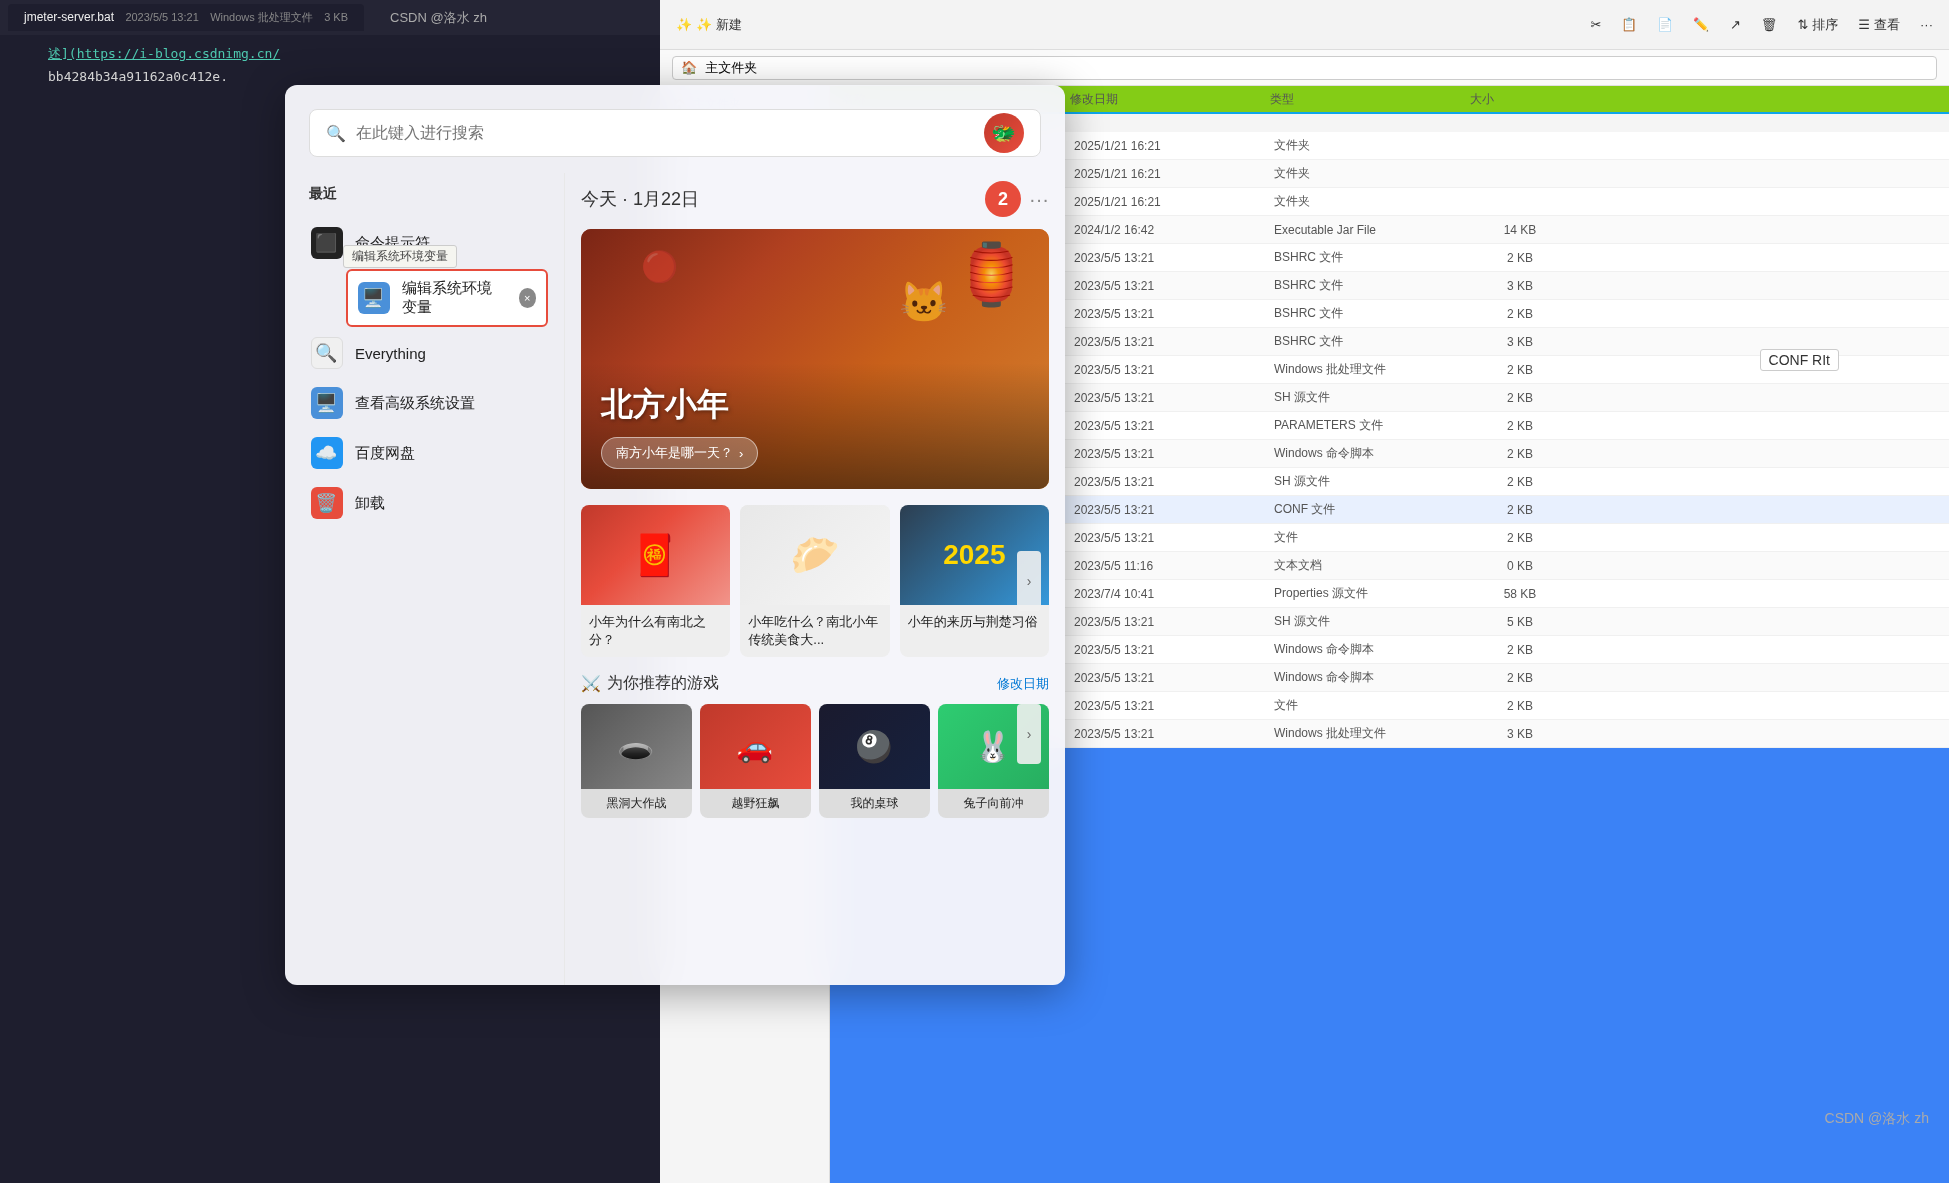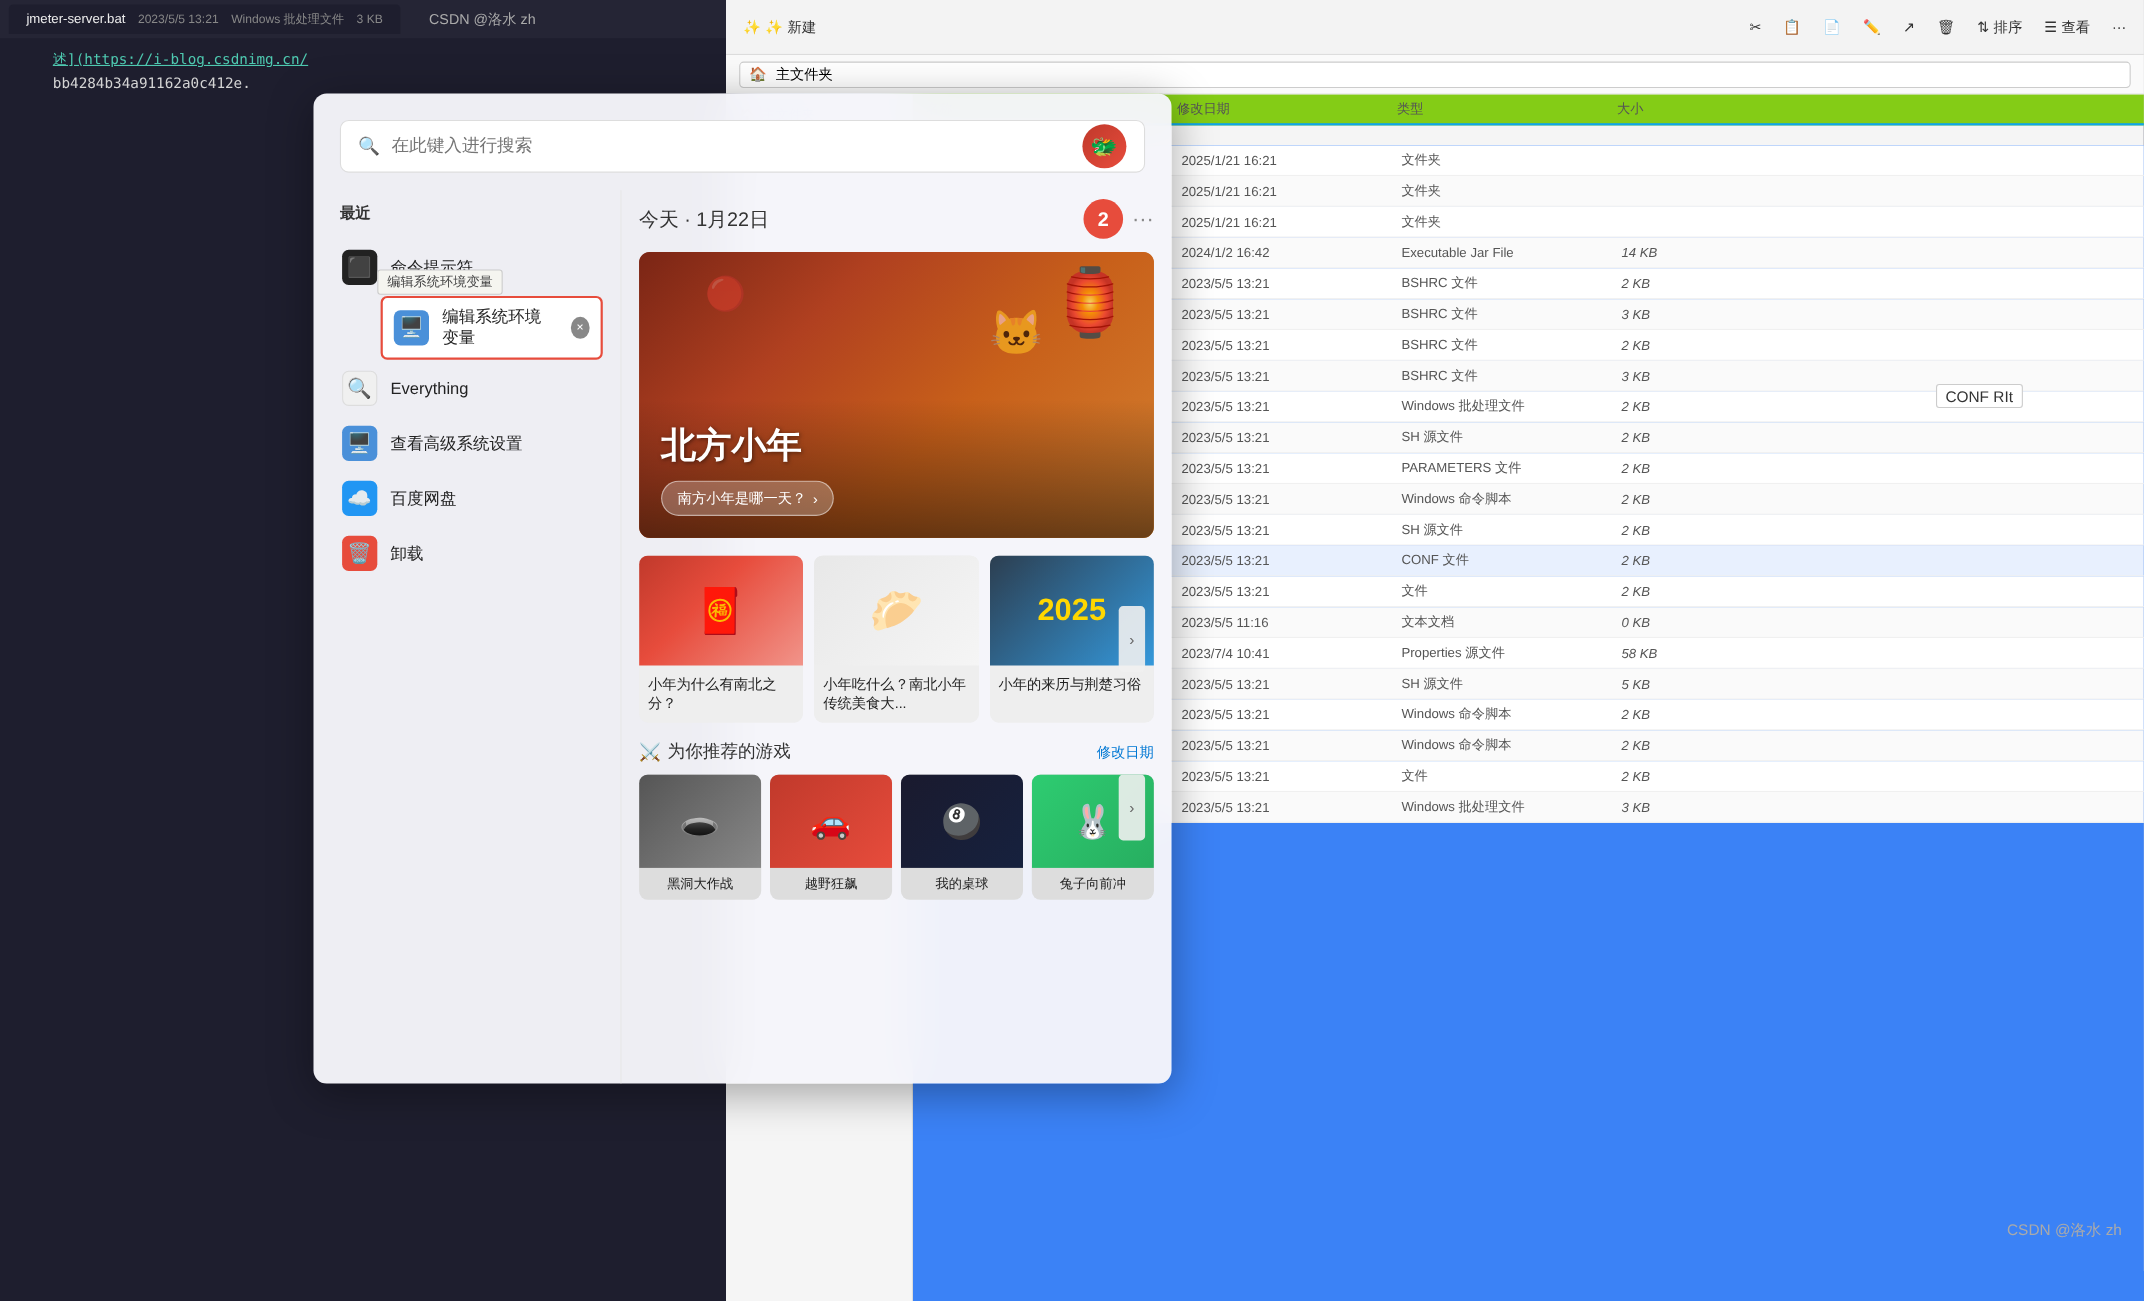--- a/index.html
+++ b/index.html
@@ -103,21 +103,21 @@
     .file-row .col-name { 
       width: 240px; 
       padding-left: 8px; 
       color: #333;
       white-space: nowrap;
       overflow: hidden;
       text-overflow: ellipsis;
     }
     .file-row .col-date { width: 200px; color: #555; }
     .file-row .col-type { width: 200px; color: #555; }
-    .file-row .col-size { width: 100px; color: #555; text-align: left; padding-right: 8px; font-style: italic; }
+    .file-row .col-size { width: 100px; color: #555; text-align: center; padding-right: 8px; }
 
     
     .code-sidebar {
       position: absolute;
       top: 0; left: 0;
       width: 660px; height: 1183px;
       background: #1e1e2e;
       z-index: 1;
     }
 

